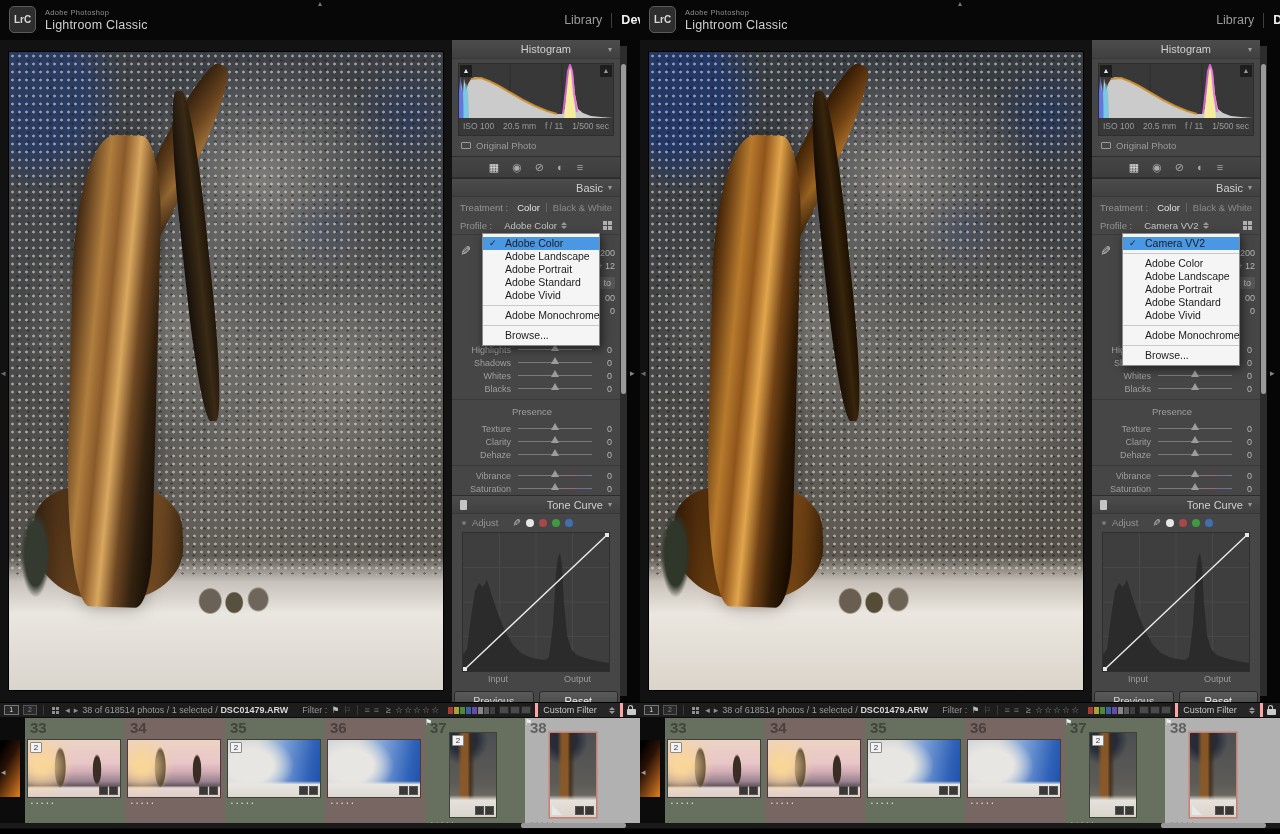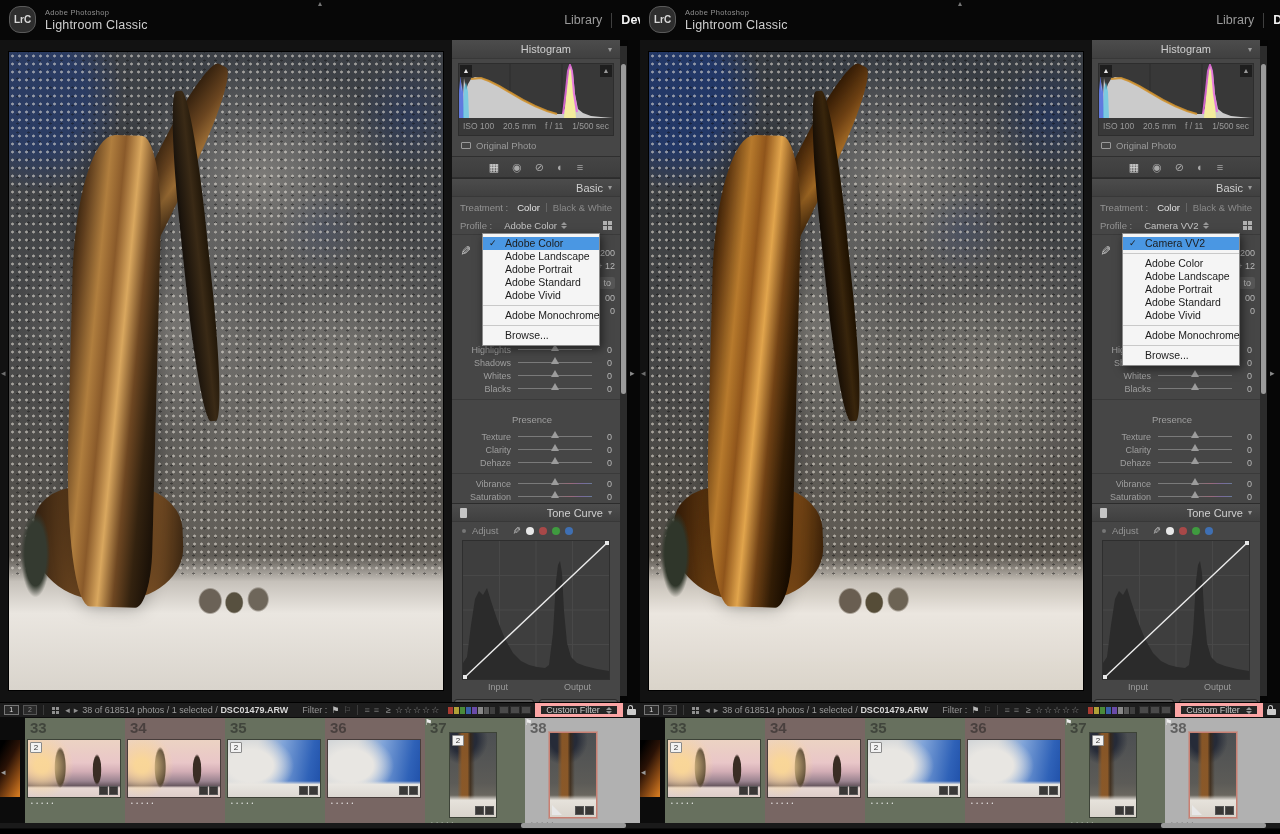--- a/index.html
+++ b/index.html
@@ -5,21 +5,21 @@
   html,body{margin:0;padding:0;background:#000;}
   *{box-sizing:border-box;}
   body{font-family:"Liberation Sans","DejaVu Sans",sans-serif;-webkit-font-smoothing:antialiased;}
   #root{width:1280px;height:834px;display:flex;overflow:hidden;background:#000;}
   .lrwin{position:relative;width:640px;height:834px;overflow:hidden;background:#050505;flex:0 0 640px;}
 
   
   .top-bar{position:absolute;left:0;top:0;width:640px;height:40px;background:#070707;}
   .collapse-top{position:absolute;left:318px;top:0px;color:#777;font-size:8px;line-height:8px;}
   .identity{position:absolute;left:9px;top:6px;display:flex;align-items:center;gap:9px;}
-  .logo{width:27px;height:27px;background:#2e2e2e;border:1px solid #5a5a5a;border-radius:11px;color:#d8d8d8;font-size:10px;font-weight:bold;display:flex;align-items:center;justify-content:center;}
+  .logo{width:27px;height:27px;background:#2e2e2e;border:1px solid #5a5a5a;border-radius:5px;color:#d8d8d8;font-size:10px;font-weight:bold;display:flex;align-items:center;justify-content:center;}
   .id-small{font-size:7.5px;color:#8f8f8f;letter-spacing:.3px;}
   .id-large{font-size:12.5px;color:#cfcfcf;letter-spacing:.2px;margin-top:1px;}
   .modules{position:absolute;top:0;height:40px;display:flex;align-items:center;gap:9px;white-space:nowrap;}
   .win-0 .modules{right:-30px;}
   .win-1 .modules{right:-42px;}
   .mod{font-size:12.5px;}
   .mod.dim{color:#9a9a9a;}
   .mod.active{color:#f2f2f2;font-weight:bold;}
   .mod-div{width:1px;height:15px;background:#3f3f3f;}
 
@@ -99,21 +99,21 @@
   .wbfrag{height:12px;line-height:12px;font-size:9px;color:#b8b8b8;}
   .wbfrag.boxed{background:#565656;border-radius:2px;padding:0 4px;margin:4px 0 2px;}
   .srow{display:flex;align-items:center;height:13px;padding:0 8px;font-size:9px;color:#9f9f9f;}
   .sl-label{width:58px;text-align:right;padding-right:7px;}
   .sl-track{flex:1;height:1px;background:#7a7a7a;position:relative;}
   .col-sl .sl-track{background:linear-gradient(90deg,#7a7a7a 0 52%,#9a6a7a 72%,#7a6a9a 86%,#6a7a9a 100%);}
   .sl-thumb{position:absolute;left:50%;top:-5px;transform:translateX(-50%);width:0;height:0;
     border-left:4px solid transparent;border-right:4px solid transparent;border-bottom:7px solid #9c9c9c;}
   .sl-val{width:20px;text-align:right;color:#b8b8b8;}
   .secdiv{height:1px;background:#3a3a3a;margin-top:4px;}
-  .seclabel{height:15px;line-height:15px;padding-left:60px;font-size:9.5px;color:#9f9f9f;margin-top:12px;}
+  .seclabel{height:15px;line-height:15px;padding-left:60px;font-size:9.5px;color:#9f9f9f;margin-top:4px;}
   .tone-sl{margin-top:3px;}
   .pres-sl,.col-sl{margin-top:3px;}
   .adjrow{display:flex;align-items:center;gap:6px;height:17px;padding:0 10px;font-size:9.5px;}
   .adj-dot{width:4px;height:4px;border-radius:50%;background:#777;}
   .adj-icons{display:flex;align-items:center;gap:5px;margin-left:8px;}
   .adj-pencil{color:#c8c8c8;font-size:10px;transform:rotate(90deg);}
   .adj-circle{width:8px;height:8px;border-radius:50%;}
   .curvebox{width:148px;margin:1px auto 0;border:1px solid #2e2e2e;}
   .curvesvg{display:block;width:146px;height:138px;}
   .curvelabels{width:148px;margin:2px auto 0;display:flex;font-size:9px;color:#9a9a9a;}
@@ -150,21 +150,21 @@
   .sb-filter{margin-left:10px;}
   .sb-flag{font-size:9px;color:#b8b8b8;}
   .sb-flag.f2{opacity:.45;}
   .sb-lines{color:#6f6f6f;font-size:9px;}
   .sb-gte{color:#8a8a8a;margin-left:3px;}
   .sb-stars{color:#8a8a8a;letter-spacing:1px;font-size:9px;}
   .sb-swatches{display:flex;gap:1px;margin-left:4px;}
   .sb-swatches i{width:5px;height:7px;display:inline-block;}
   .sb-btngroup{margin-left:auto;display:flex;gap:1px;}
   .sb-btngroup i{width:10px;height:8px;background:#4a4a4a;border:1px solid #2a2a2a;}
-  .sb-custom{display:flex;align-items:center;gap:5px;background:#262626;border:6px solid #fca5a5;height:20px;
+  .sb-custom{display:flex;align-items:center;gap:5px;background:#262626;border:3px solid #fca5a5;height:20px;
     padding:0 5px;color:#c8c8c8;min-width:88px;justify-content:space-between;}
   .cf-arrows{display:inline-flex;flex-direction:column;gap:1px;}
   .cf-arrows .u{width:0;height:0;border-left:3px solid transparent;border-right:3px solid transparent;border-bottom:3px solid #999;}
   .cf-arrows .d{width:0;height:0;border-left:3px solid transparent;border-right:3px solid transparent;border-top:3px solid #999;}
   .sb-lock{position:relative;width:9px;height:10px;}
   .sb-lock .shackle{position:absolute;left:1px;top:0;width:5px;height:5px;border:1.5px solid #ccc;border-bottom:none;border-radius:4px 4px 0 0;}
   .sb-lock .body{position:absolute;left:0;top:4px;width:9px;height:6px;background:#ccc;border-radius:1px;}
 
   
   .filmstrip{position:absolute;left:0;top:717px;width:640px;height:112px;background:#0c0c0c;overflow:hidden;}

